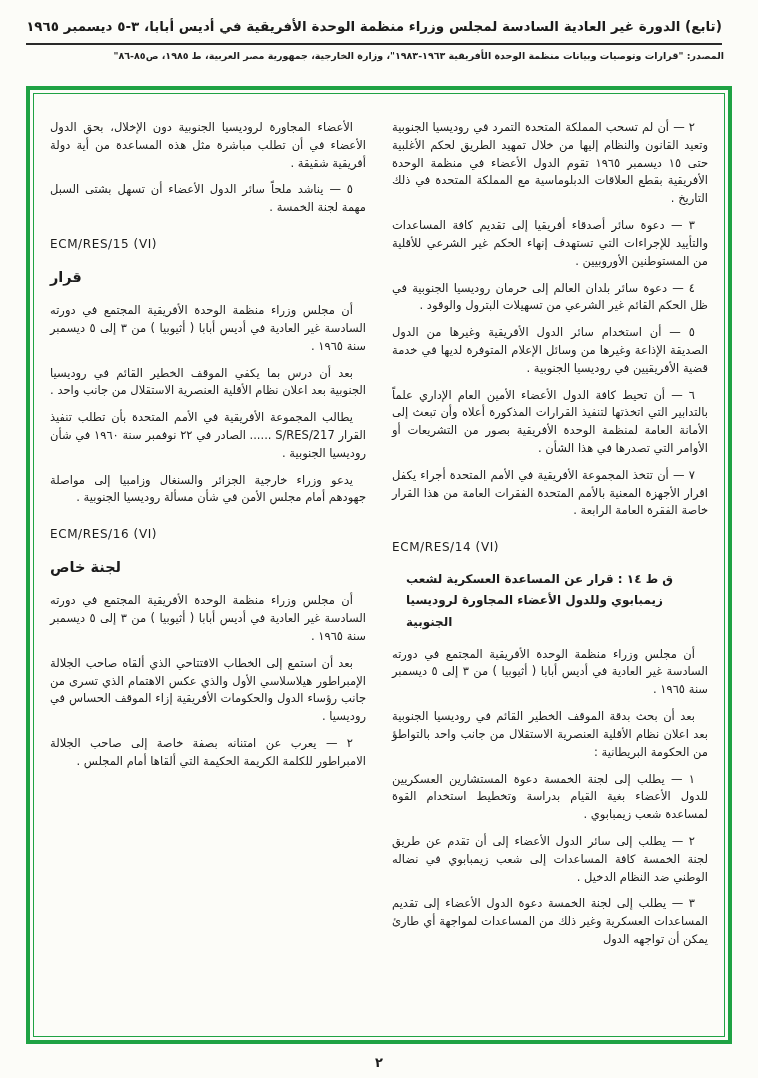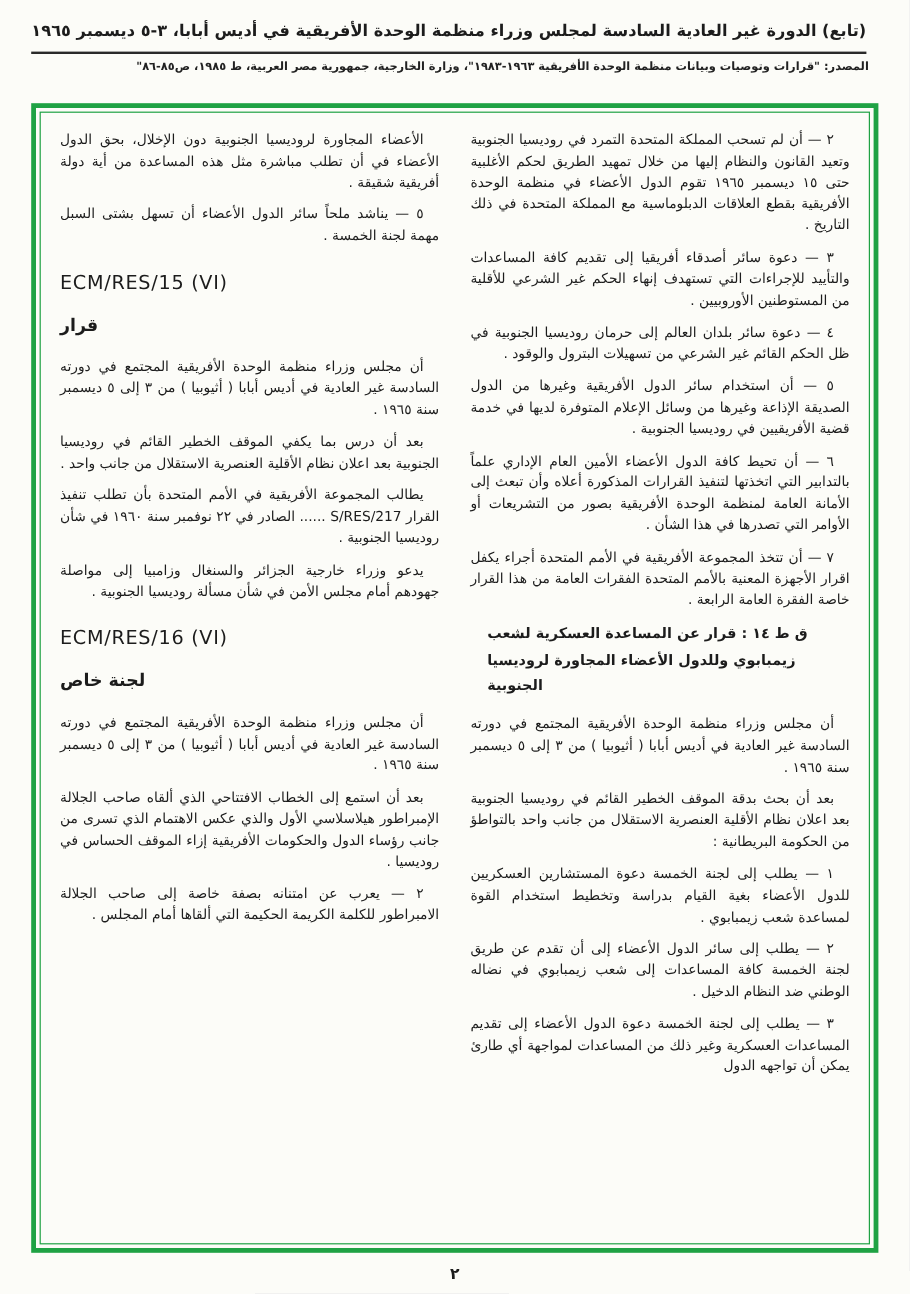--- a/index.html
+++ b/index.html
@@ -60,27 +60,28 @@
     gap:26px;
     height:100%;
     direction:rtl;            
   }
   .col{
     flex:1 1 0;
     min-width:0;
     font-size:11.5px;
     line-height:1.55;
     text-align:justify;
+    margin-top:11px;
   }
   .para{margin:0 0 9px 0;text-indent:13px;}
   .para.bold{font-weight:normal;}
   .res-code{
     direction:ltr;
     text-align:left;
-    font-size:16px;
+    font-size:12px;
     letter-spacing:.6px;
     margin:18px 0 12px 0;
     font-weight:500;
   }
   .res-heading{
     text-align:left;
     font-weight:bold;
     font-size:14.5px;
     letter-spacing:8px;
     margin:4px 0 14px 0;
@@ -115,20 +116,21 @@
   <div class="frame-outer">
     <div class="frame-inner">
       <div class="columns">
         <div class="col" id="col-right">
             <div class="para">٢ — أن لم تسحب المملكة المتحدة التمرد في روديسيا الجنوبية وتعيد القانون والنظام إليها من خلال تمهيد الطريق لحكم الأغلبية حتى ١٥ ديسمبر ١٩٦٥ تقوم الدول الأعضاء في منظمة الوحدة الأفريقية بقطع العلاقات الدبلوماسية مع المملكة المتحدة في ذلك التاريخ .</div>
             <div class="para">٣ — دعوة سائر أصدقاء أفريقيا إلى تقديم كافة المساعدات والتأييد للإجراءات التي تستهدف إنهاء الحكم غير الشرعي للأقلية من المستوطنين الأوروبيين .</div>
             <div class="para">٤ — دعوة سائر بلدان العالم إلى حرمان روديسيا الجنوبية في ظل الحكم القائم غير الشرعي من تسهيلات البترول والوقود .</div>
             <div class="para">٥ — أن استخدام سائر الدول الأفريقية وغيرها من الدول الصديقة الإذاعة وغيرها من وسائل الإعلام المتوفرة لديها في خدمة قضية الأفريقيين في روديسيا الجنوبية .</div>
             <div class="para">٦ — أن تحيط كافة الدول الأعضاء الأمين العام الإداري علماً بالتدابير التي اتخذتها لتنفيذ القرارات المذكورة أعلاه وأن تبعث إلى الأمانة العامة لمنظمة الوحدة الأفريقية بصور من التشريعات أو الأوامر التي تصدرها في هذا الشأن .</div>
             <div class="para">٧ — أن تتخذ المجموعة الأفريقية في الأمم المتحدة أجراء يكفل اقرار الأجهزة المعنية بالأمم المتحدة الفقرات العامة من هذا القرار خاصة الفقرة العامة الرابعة .</div>
+            <div class="res-code">ECM/RES/14 (VI)</div>
             <div class="res-title">ق ط ١٤ : قرار عن المساعدة العسكرية لشعب زيمبابوي وللدول الأعضاء المجاورة لروديسيا الجنوبية</div>
             <div class="para">أن مجلس وزراء منظمة الوحدة الأفريقية المجتمع في دورته السادسة غير العادية في أديس أبابا ( أثيوبيا ) من ٣ إلى ٥ ديسمبر سنة ١٩٦٥ .</div>
             <div class="para">بعد أن بحث بدقة الموقف الخطير القائم في روديسيا الجنوبية بعد اعلان نظام الأقلية العنصرية الاستقلال من جانب واحد بالتواطؤ من الحكومة البريطانية :</div>
             <div class="para">١ — يطلب إلى لجنة الخمسة دعوة المستشارين العسكريين للدول الأعضاء بغية القيام بدراسة وتخطيط استخدام القوة لمساعدة شعب زيمبابوي .</div>
             <div class="para">٢ — يطلب إلى سائر الدول الأعضاء إلى أن تقدم عن طريق لجنة الخمسة كافة المساعدات إلى شعب زيمبابوي في نضاله الوطني ضد النظام الدخيل .</div>
             <div class="para bold">٣ — يطلب إلى لجنة الخمسة دعوة الدول الأعضاء إلى تقديم المساعدات العسكرية وغير ذلك من المساعدات لمواجهة أي طارئ يمكن أن تواجهه الدول</div>
           </div>
         <div class="col" id="col-left">
             <div class="para">الأعضاء المجاورة لروديسيا الجنوبية دون الإخلال، بحق الدول الأعضاء في أن تطلب مباشرة مثل هذه المساعدة من أية دولة أفريقية شقيقة .</div>
             <div class="para">٥ — يناشد ملحاً سائر الدول الأعضاء أن تسهل بشتى السبل مهمة لجنة الخمسة .</div>

